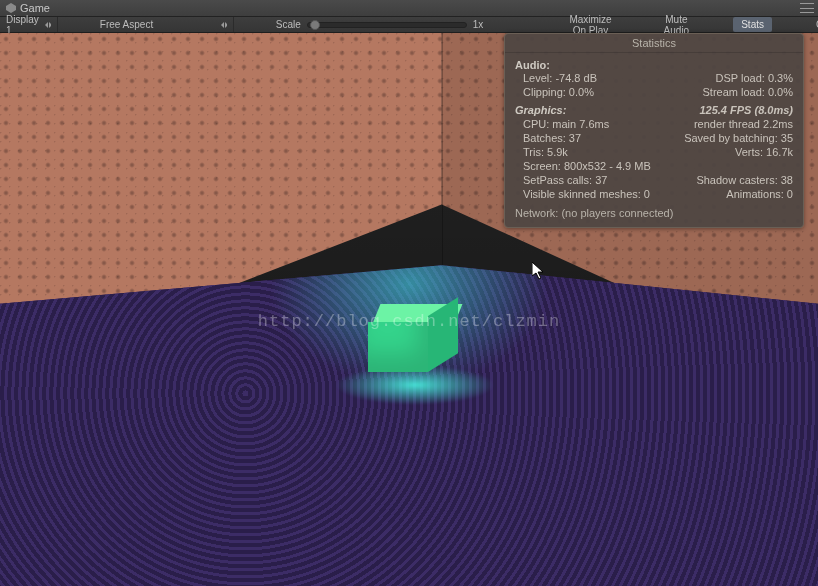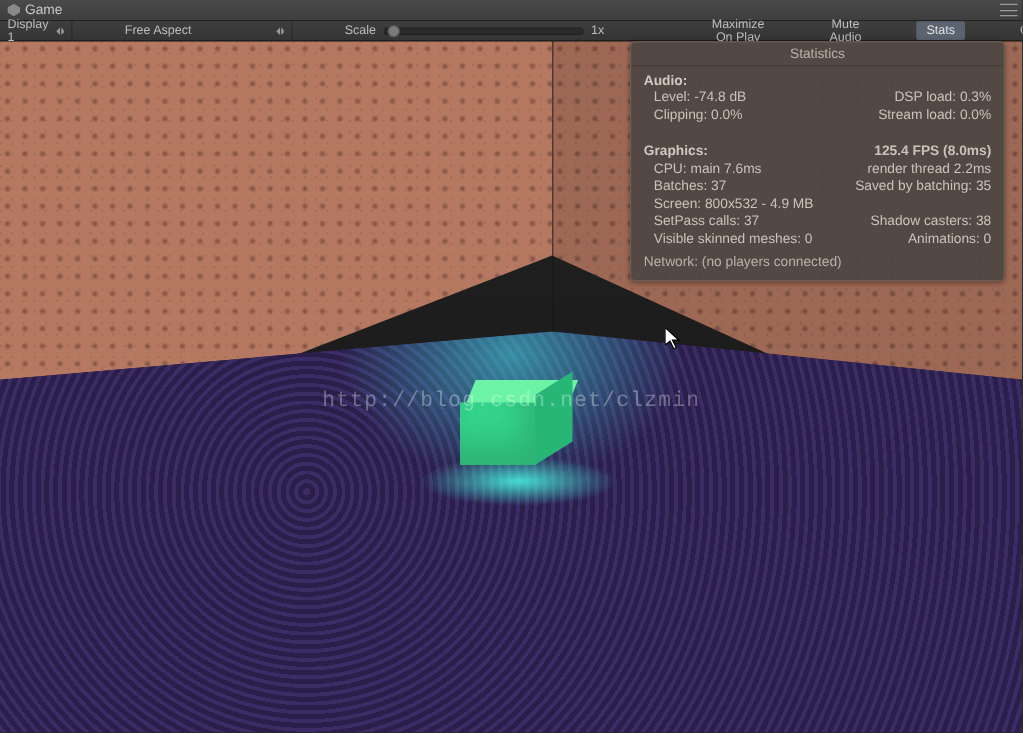--- a/index.html
+++ b/index.html
@@ -181,33 +181,37 @@
       <div class="section first">Audio:</div>
       <div class="row">
         <span class="l">Level: -74.8 dB</span>
         <span class="r">DSP load: 0.3%</span>
       </div>
       <div class="row">
         <span class="l">Clipping: 0.0%</span>
         <span class="r">Stream load: 0.0%</span>
       </div>
 
-      <div class="row" style="padding-left:0; margin-top:15px;">
+      <div class="row" style="padding-left:0; margin-top:4px;font-style:italic;">
         <span class="section" style="margin:0">Graphics:</span>
         <span class="fps">125.4 FPS (8.0ms)</span>
       </div>
       <div class="row">
         <span class="l">CPU: main 7.6ms</span>
         <span class="r">render thread 2.2ms</span>
       </div>
       <div class="row">
         <span class="l">Batches: 37</span>
         <span class="r">Saved by batching: 35</span>
       </div>
       <div class="row">
+        <span class="l">Tris: 5.9k</span>
+        <span class="r">Verts: 16.7k</span>
+      </div>
+      <div class="row">
         <span class="l">Screen: 800x532 - 4.9 MB</span>
         <span class="r"></span>
       </div>
       <div class="row">
         <span class="l">SetPass calls: 37</span>
         <span class="r">Shadow casters: 38</span>
       </div>
       <div class="row">
         <span class="l">Visible skinned meshes: 0</span>
         <span class="r">Animations: 0</span>

